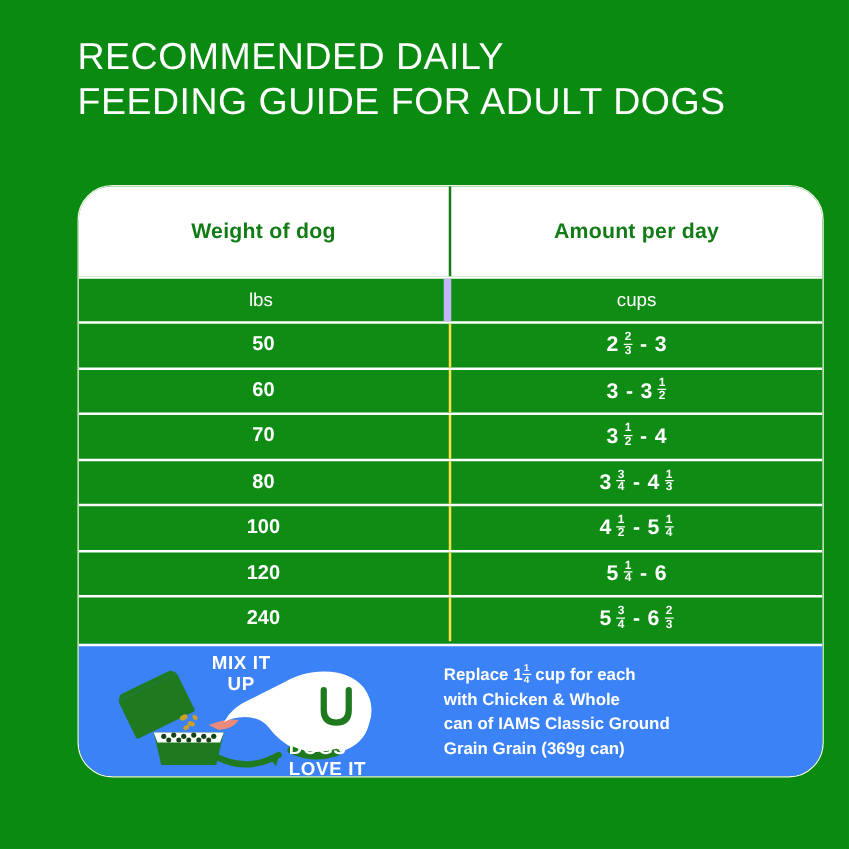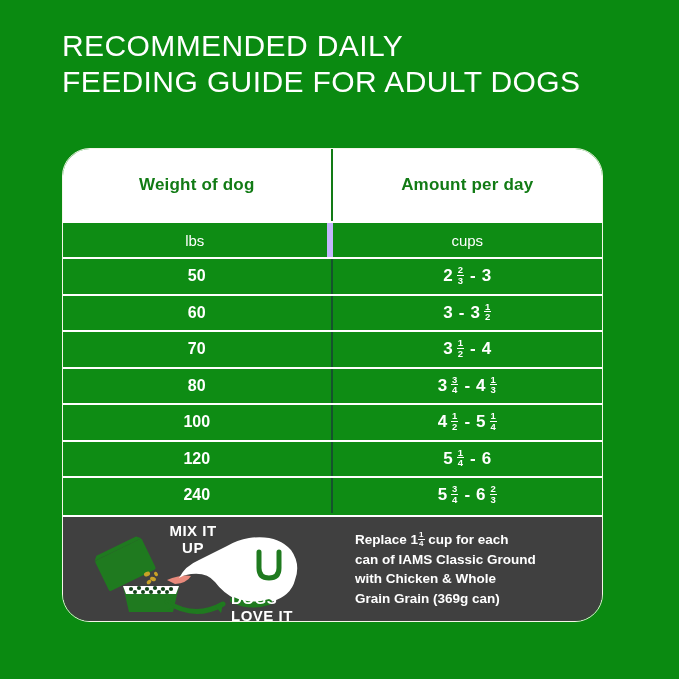--- a/index.html
+++ b/index.html
@@ -26,21 +26,21 @@
     letter-spacing: 0.4px;
     text-transform: uppercase;
   }
   .title-line { display: block; white-space: nowrap; }
 
   
   .card {
     position: absolute;
     left: 62px;
     top: 148px;
-    width: 541px;
+    width: 597px;
     height: 474px;
     border-radius: 28px;
     overflow: hidden;
     background: #0e8c14;
     border: 1.5px solid #f4f7e8;
   }
 
   
   .thead {
     display: flex;
@@ -83,21 +83,21 @@
   }
   .trow .cell {
     flex: 0 0 50%;
     display: flex;
     align-items: center;
     justify-content: center;
     color: #ffffff;
     font-size: 16px;
     font-weight: bold;
   }
-  .trow .cell.left { border-right: 2px solid #14532d; text-align: center; }
+  .trow .cell.left { border-right: 2px solid #fde047; text-align: center; }
 
   .amount {
     display: inline-flex;
     align-items: center;
     gap: 4px;
     font-size: 17px;
   }
   .amount .dash { margin: 0 2px; }
 
   
@@ -115,21 +115,21 @@
   .frac .num { padding: 0 1px; }
   .frac .den { padding: 0 1px; border-top: 1.4px solid currentColor; }
 
   
   .footer {
     position: absolute;
     left: 0;
     right: 0;
     bottom: 0;
     height: 106px;
-    background: #404040;
+    background: #3b82f6;
     border-top: 2px solid #ffffff;
     display: flex;
     align-items: center;
   }
 
   .mix-graphic {
     position: relative;
     width: 292px;
     height: 106px;
     flex: 0 0 292px;
@@ -375,18 +375,18 @@
       </div>
     </div>
 
     <div class="footer-note">
       <span class="line">
         <span>Replace 1</span><span class="frac">
             <span class="num">1</span>
             <span class="den">4</span>
           </span><span> cup for each</span>
       </span>
+      <span class="line">with Chicken &amp; Whole</span>
       <span class="line">can of IAMS Classic Ground</span>
-      <span class="line">with Chicken &amp; Whole</span>
       <span class="line">Grain Grain (369g can)</span>
     </div>
   </div>
 </div>
 
 </body></html>

